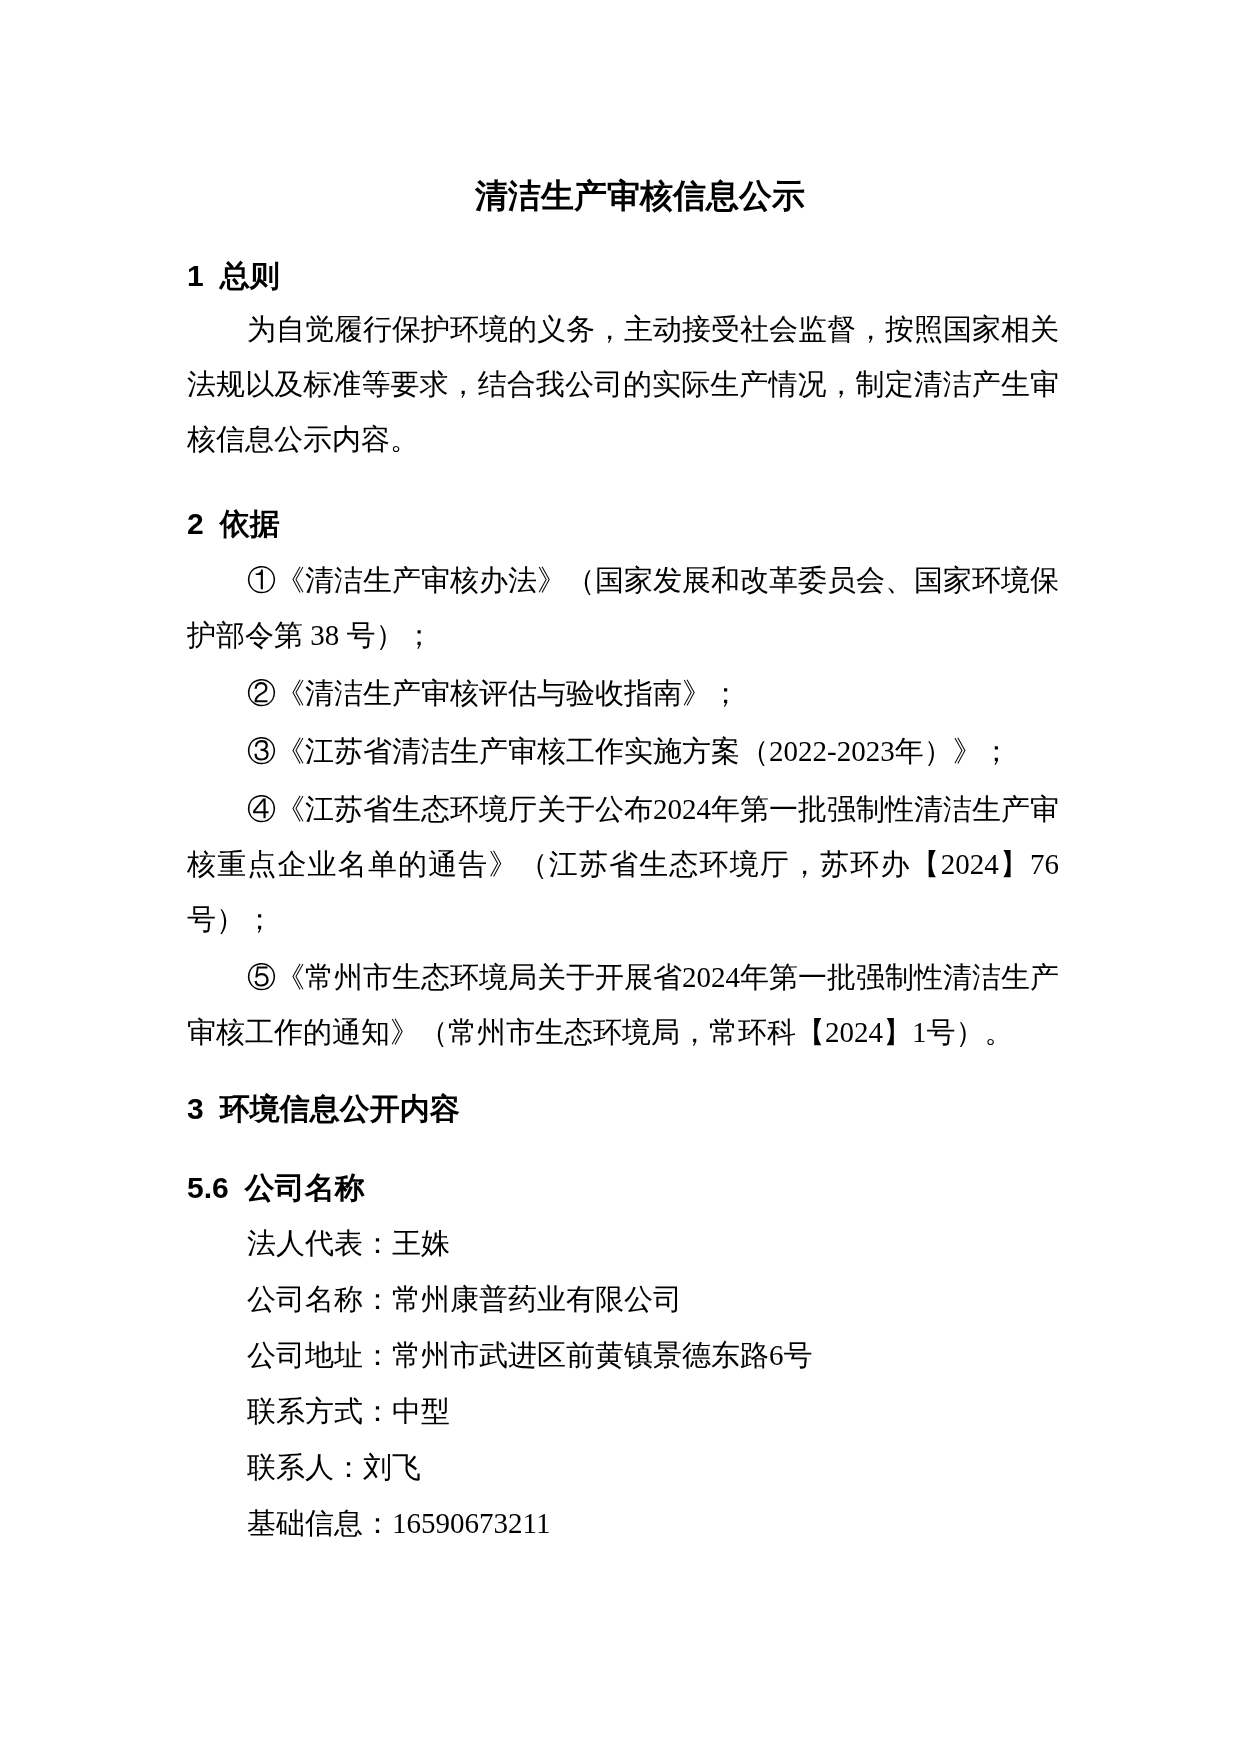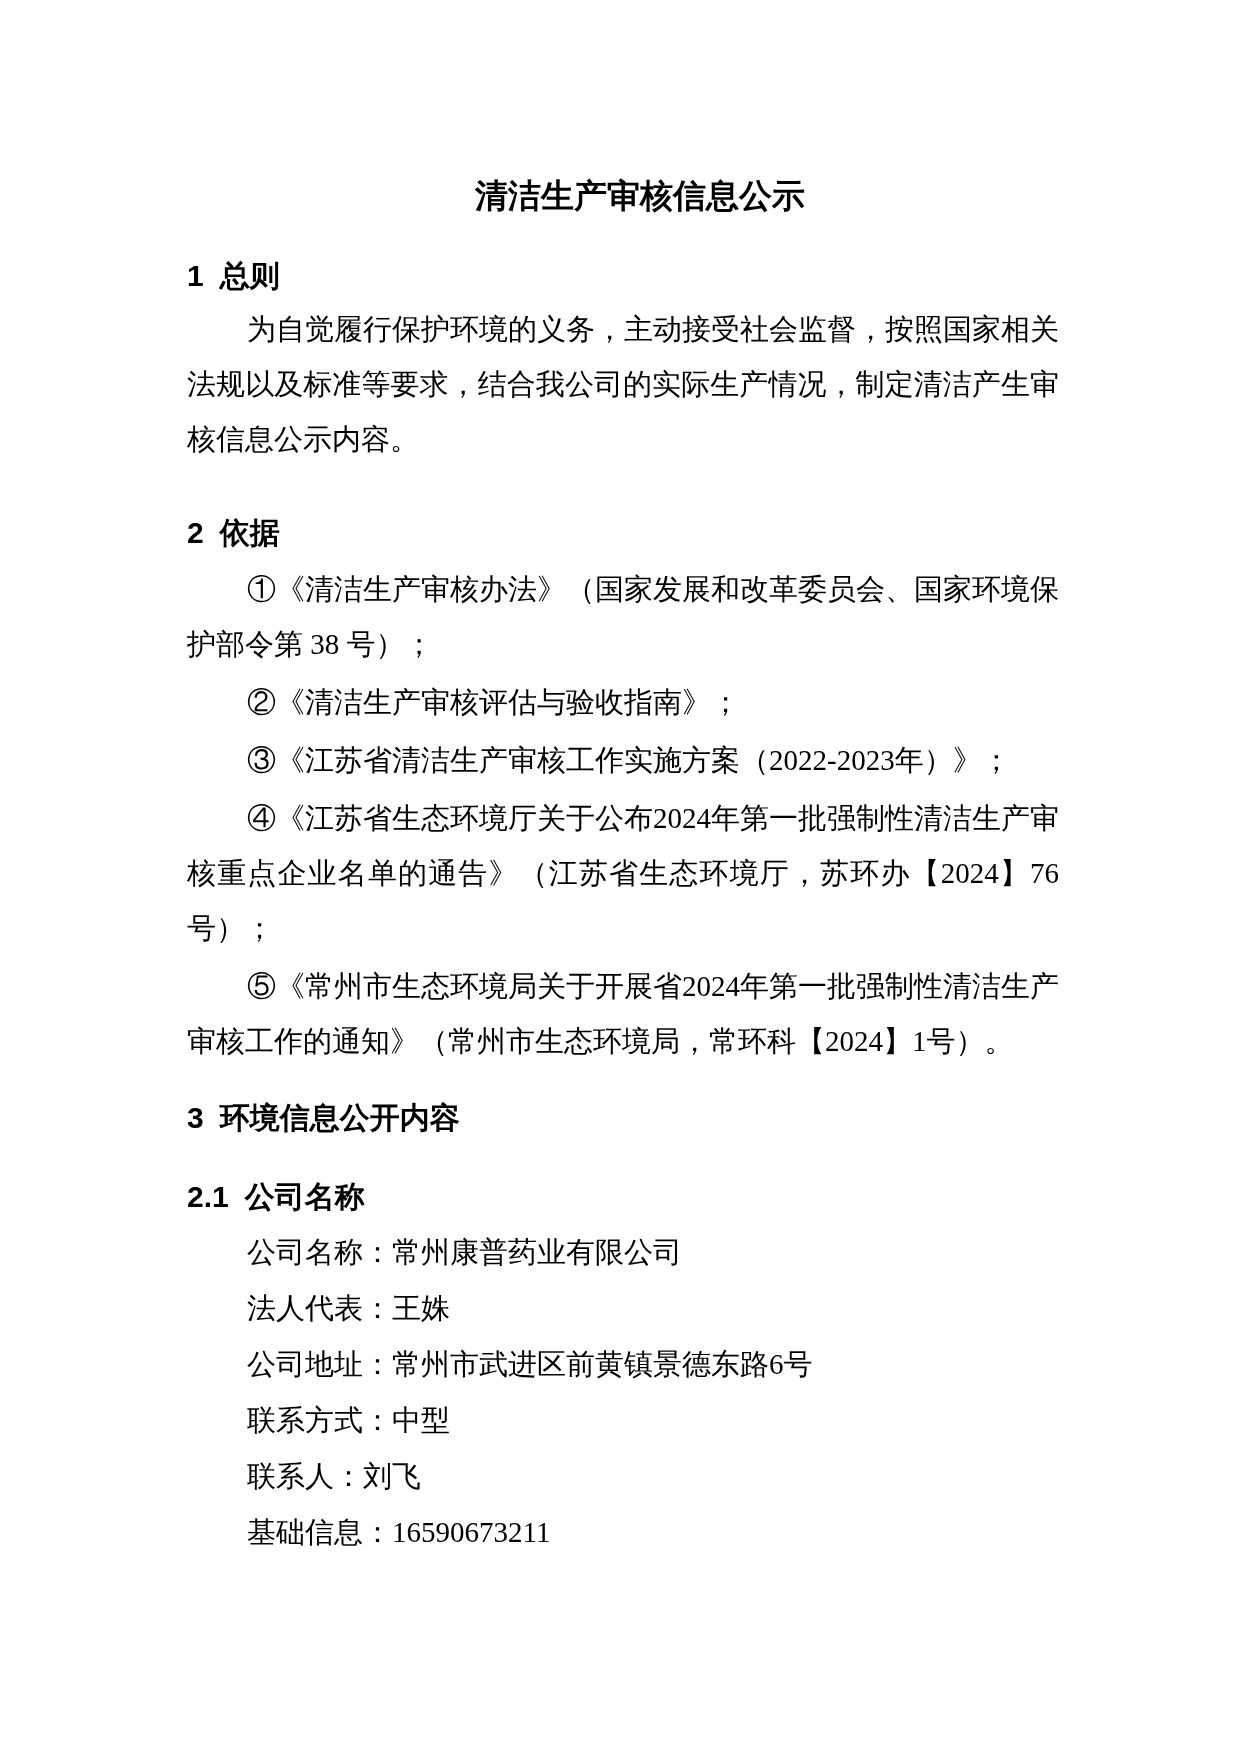--- a/index.html
+++ b/index.html
@@ -39,21 +39,21 @@
   }
   
   .h1 {
     font-family: "Liberation Sans", "DejaVu Sans", sans-serif;
     font-weight: bold;
     font-size: 30px;
     line-height: 42px;
   }
   .hnum { margin-right: 16px; }
   #s1-heading { margin-top: 38px; }
-  #s2-heading { margin-top: 45px; }
+  #s2-heading { margin-top: 36px; }
   #s3-heading { margin-top: 28px; }
   
   .h2 {
     font-family: "Liberation Sans", "DejaVu Sans", sans-serif;
     font-weight: bold;
     font-size: 30px;
     line-height: 42px;
     margin-top: 37px;
   }
   
@@ -93,25 +93,25 @@
     <div class="refs">
       <p class="para">①《清洁生产审核办法》（国家发展和改革委员会、国家环境保护部令第 38 号）；</p>
       <p class="para">②《清洁生产审核评估与验收指南》；</p>
       <p class="para">③《江苏省清洁生产审核工作实施方案（2022-2023年）》；</p>
       <p class="para">④《江苏省生态环境厅关于公布2024年第一批强制性清洁生产审核重点企业名单的通告》（江苏省生态环境厅，苏环办【2024】76号）；</p>
       <p class="para">⑤《常州市生态环境局关于开展省2024年第一批强制性清洁生产审核工作的通知》（常州市生态环境局，常环科【2024】1号）。</p>
     </div>
 
     <div class="h1" id="s3-heading"><span class="hnum">3</span><span>环境信息公开内容</span></div>
 
-    <div class="h2" id="s31-heading"><span class="hnum">2.1</span><span>公司名称</span></div>
+    <div class="h2" id="s31-heading"><span class="hnum">5.6</span><span>公司名称</span></div>
 
     <div class="info">
+      <p class="info-row"><span>法人代表：</span><span>王姝</span></p>
       <p class="info-row"><span>公司名称：</span><span>常州康普药业有限公司</span></p>
-      <p class="info-row"><span>法人代表：</span><span>王姝</span></p>
       <p class="info-row"><span>公司地址：</span><span>常州市武进区前黄镇景德东路6号</span></p>
       <p class="info-row"><span>联系方式：</span><span>中型</span></p>
       <p class="info-row"><span>联系人：</span><span>刘飞</span></p>
       <p class="info-row"><span>基础信息：</span><span>16590673211</span></p>
     </div>
 
   </div>
 </div>
 
 </body></html>

